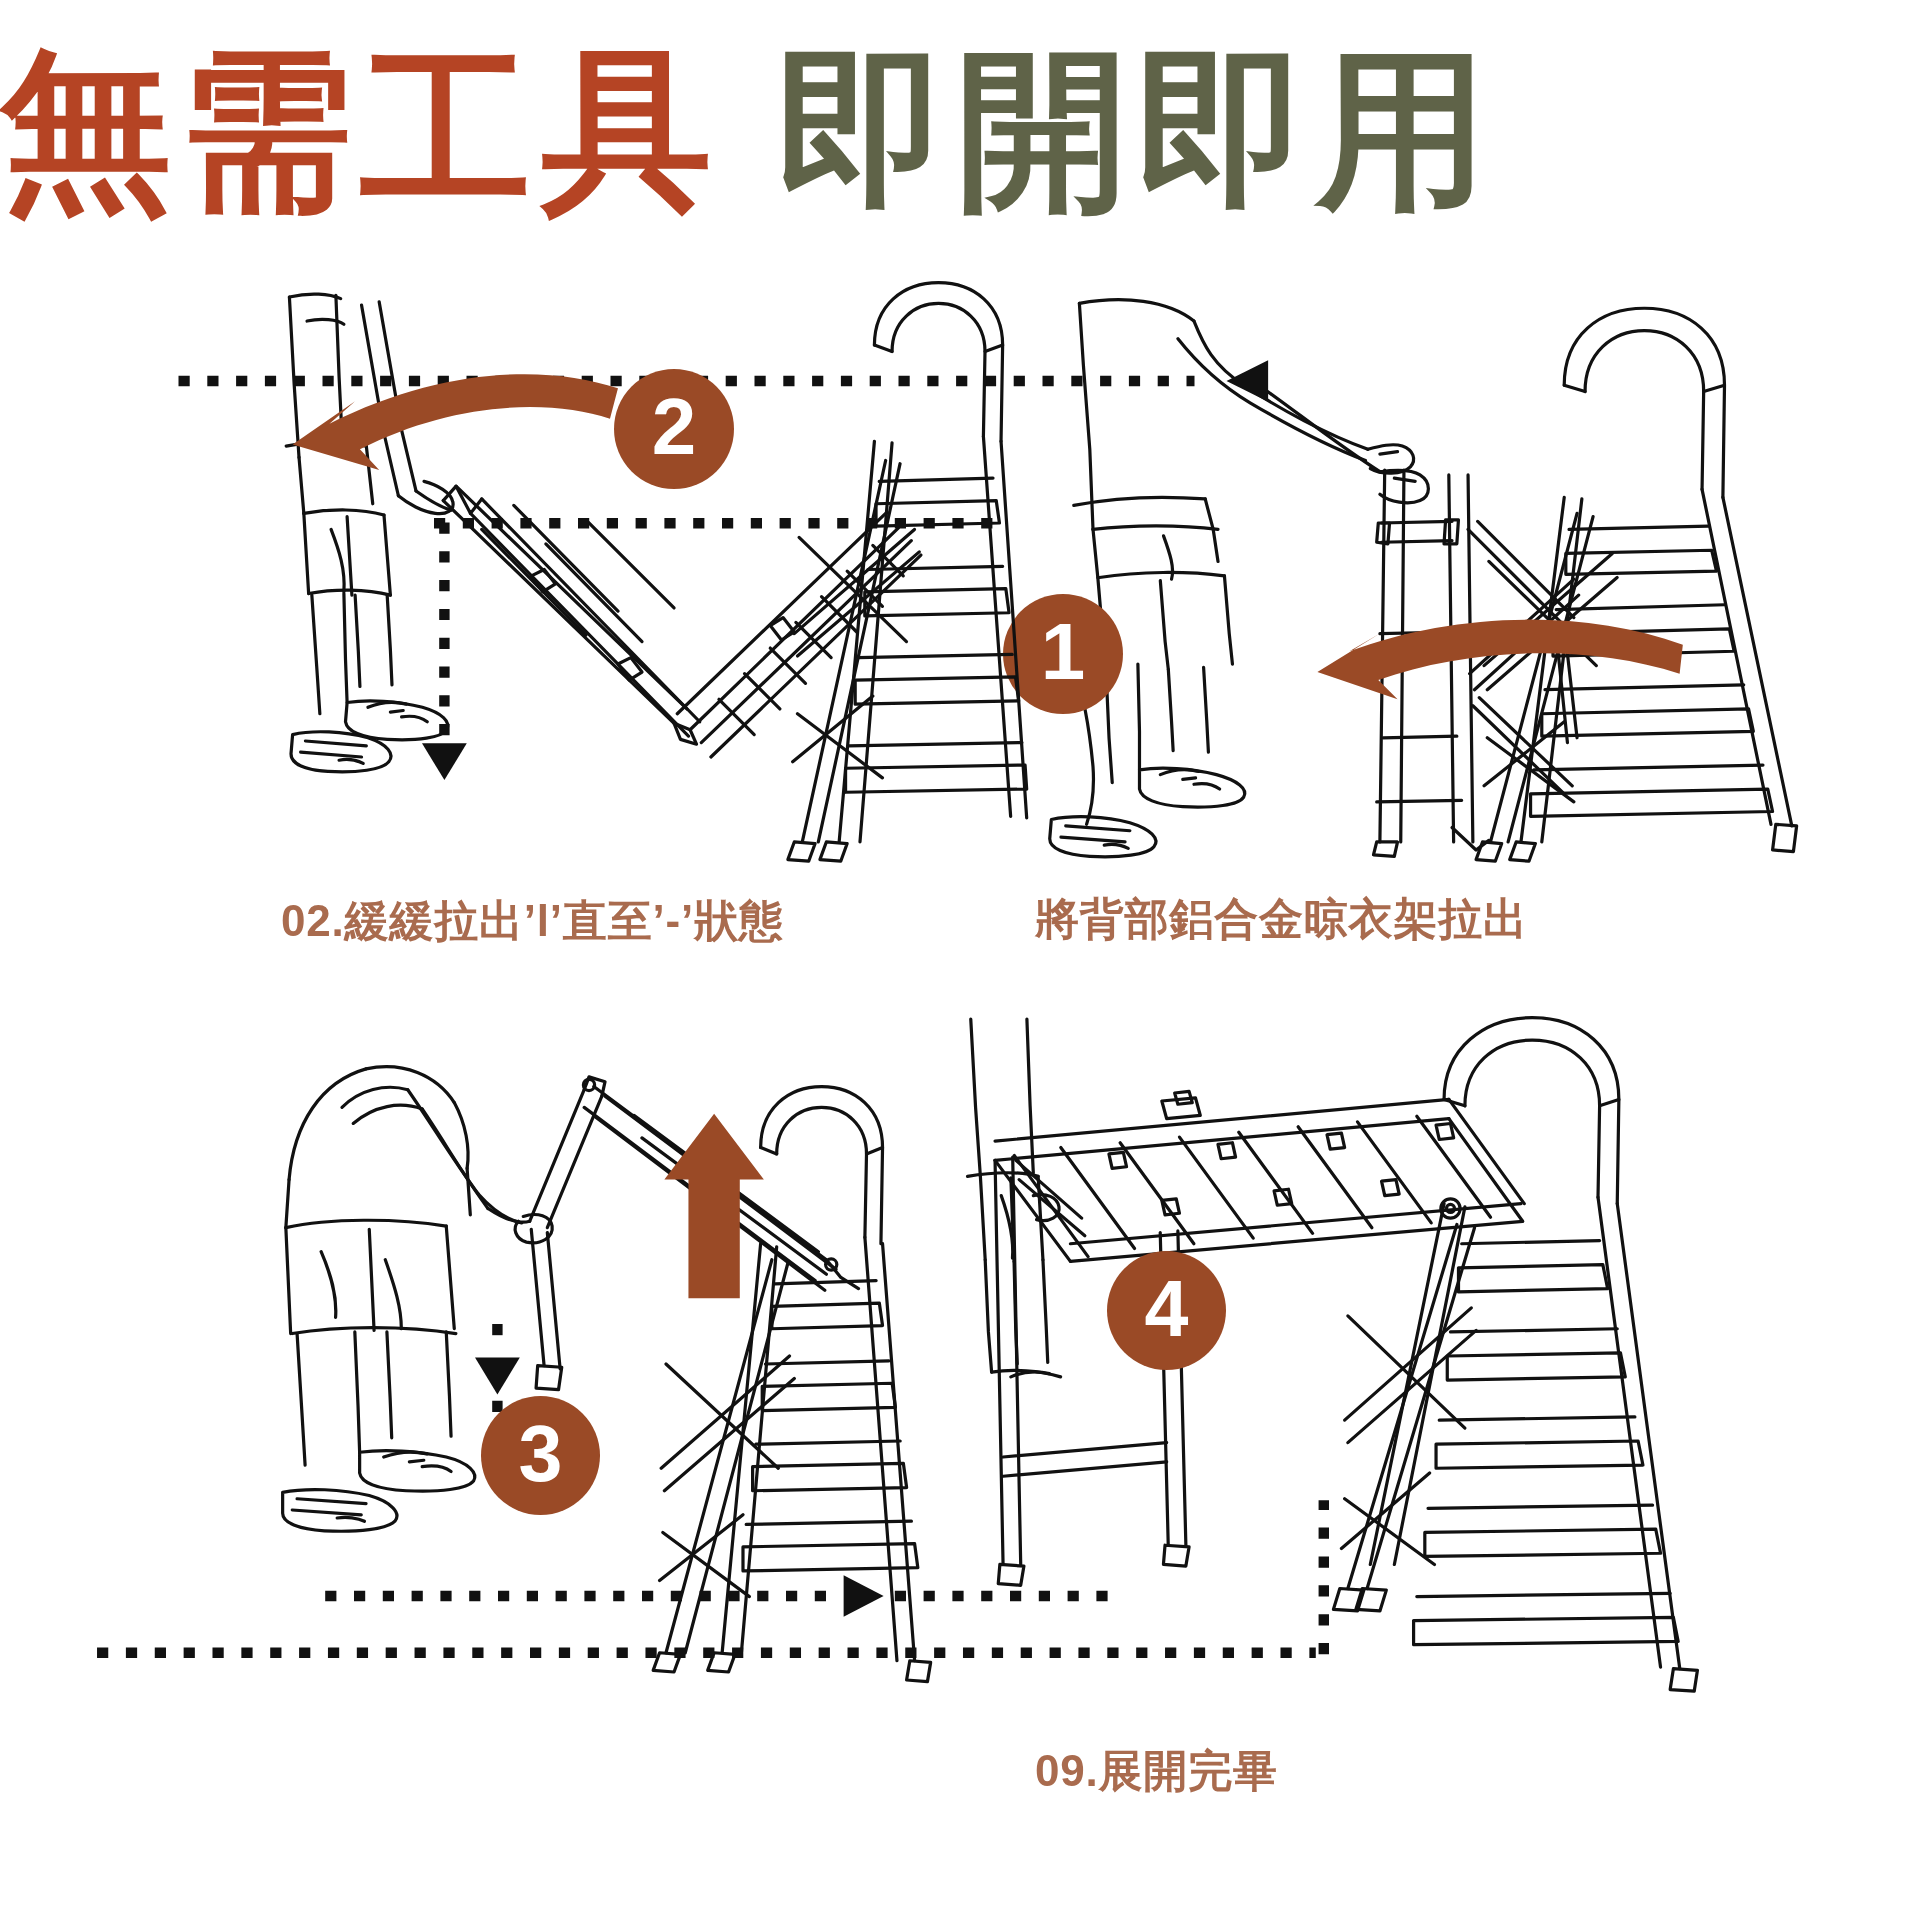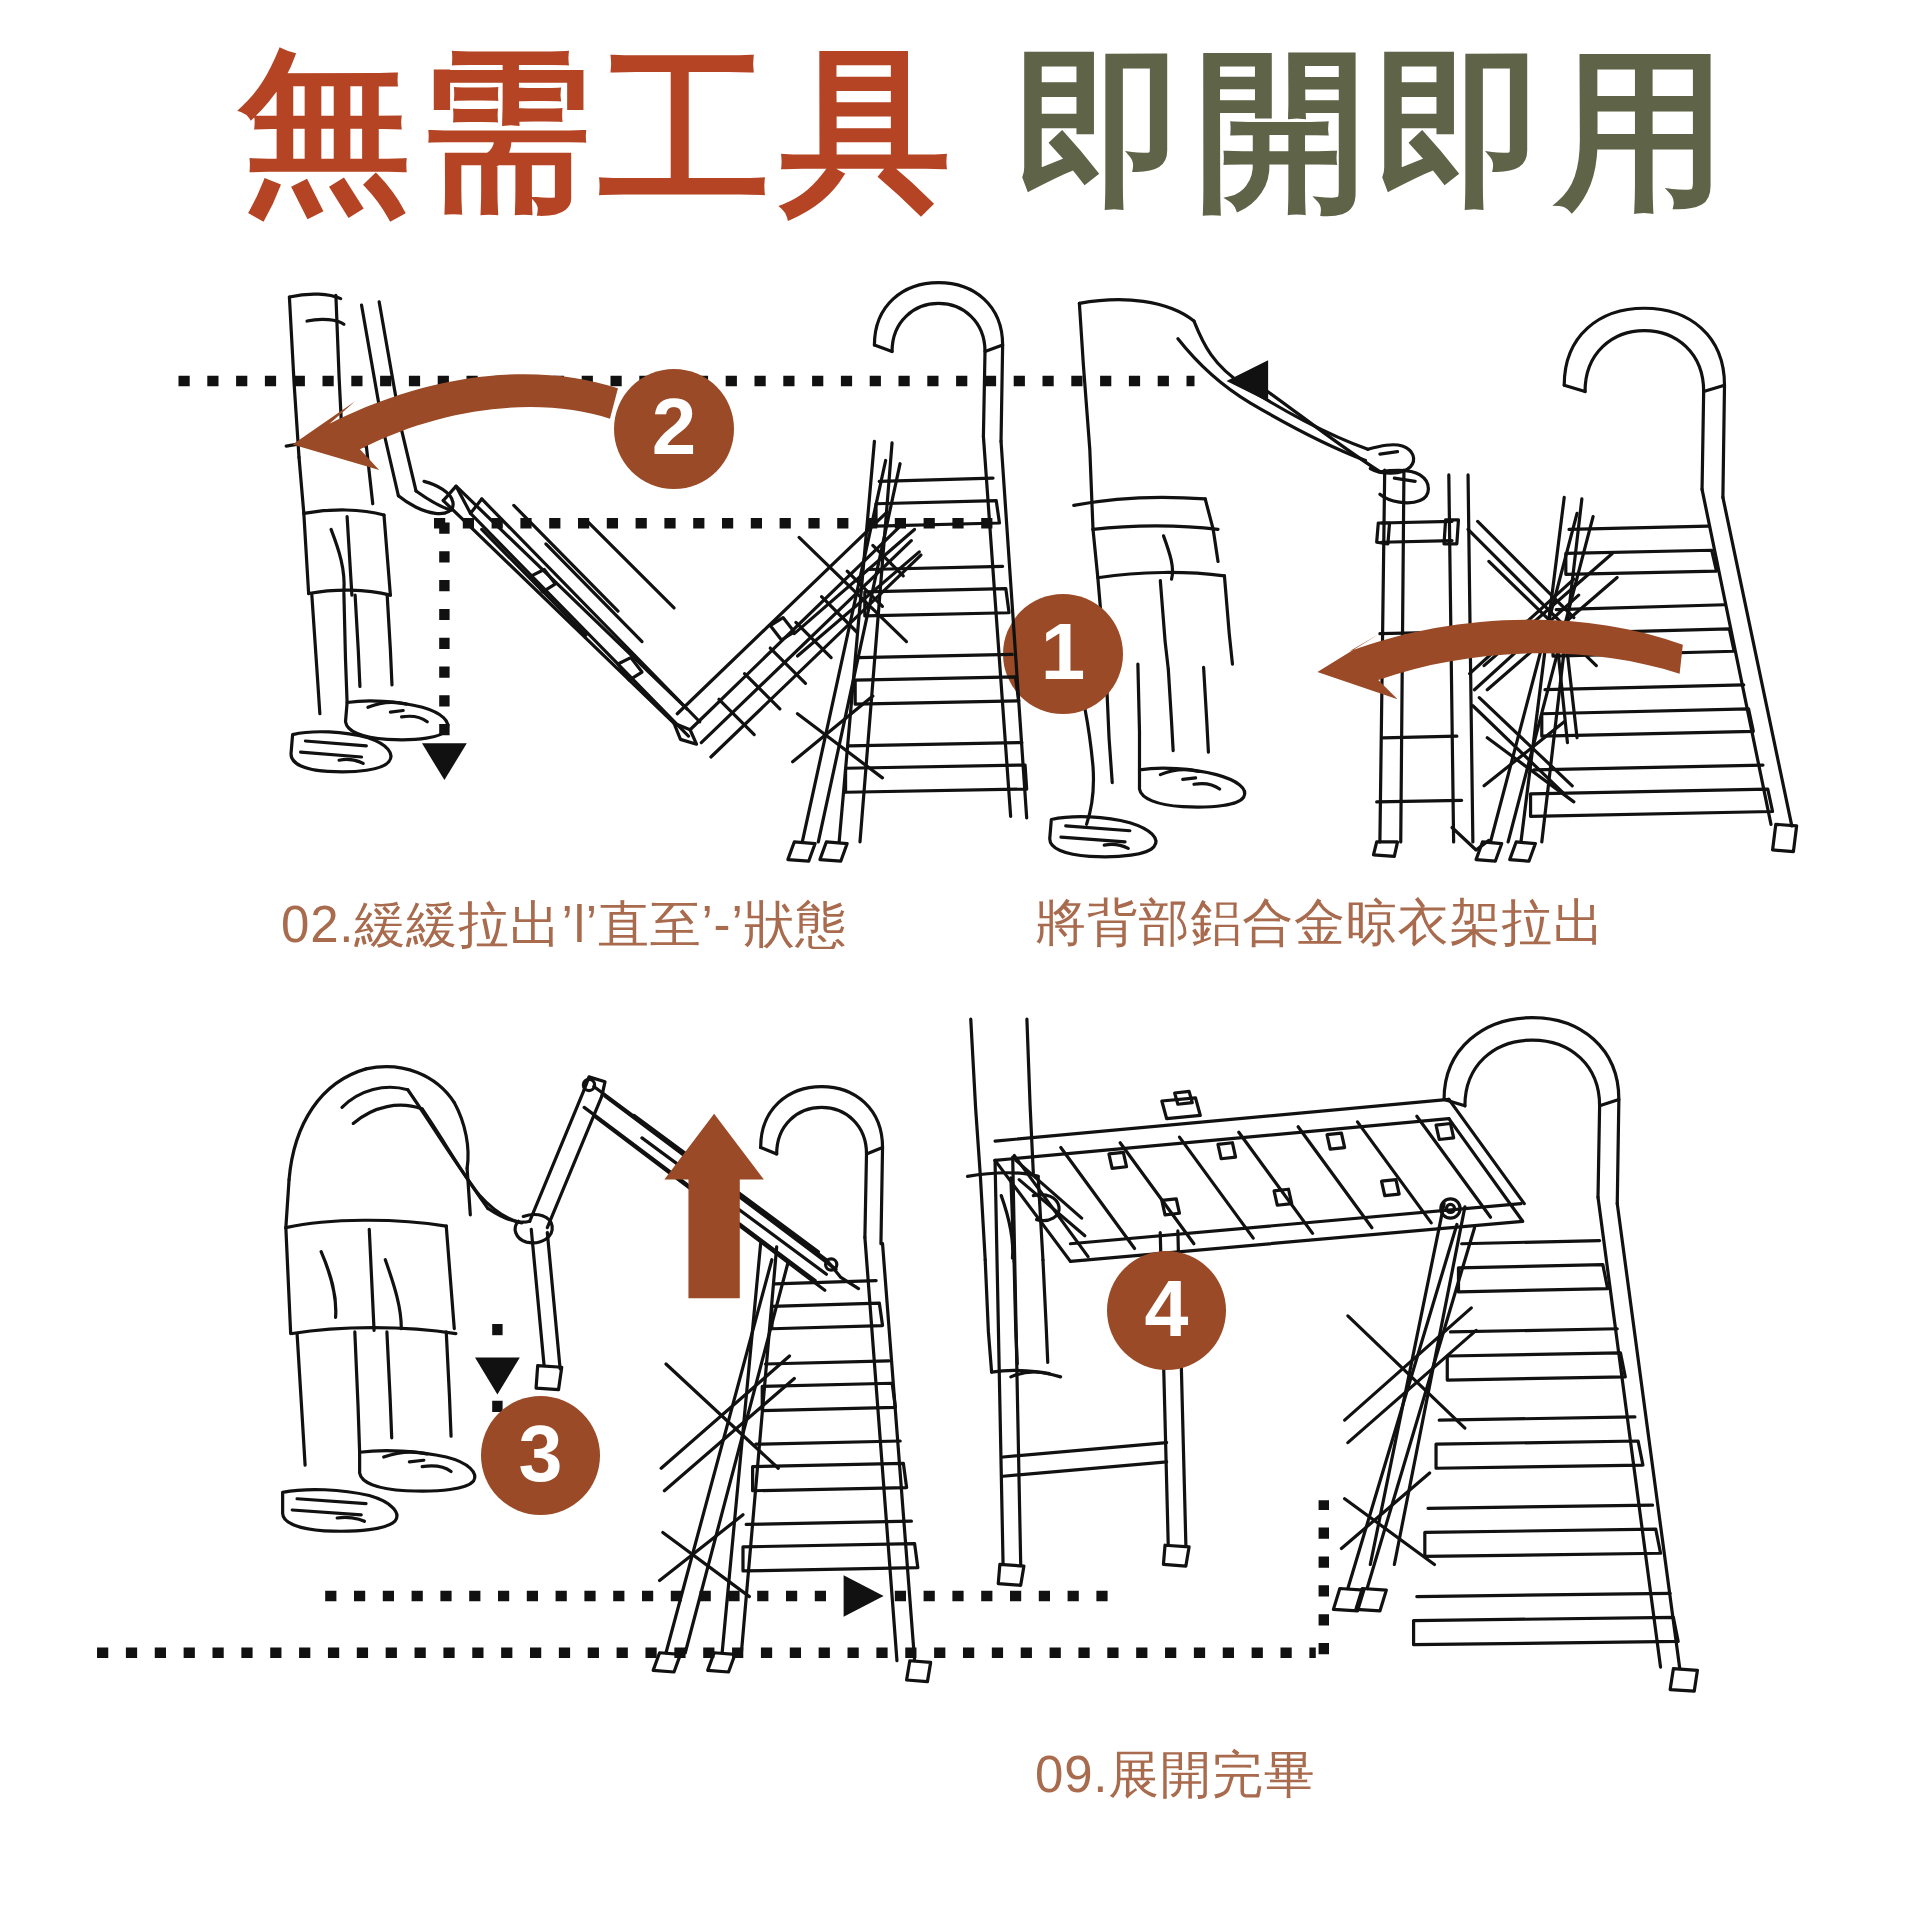--- a/index.html
+++ b/index.html
@@ -6,21 +6,21 @@
   body{
     width:1925px;height:1925px;background:#ffffff;
     font-family:"Liberation Sans","DejaVu Sans",sans-serif;
     overflow:hidden;position:relative;
   }
   .stage{position:absolute;left:0;top:0;width:1925px;height:1925px;}
 
   
   .title{
     position:absolute;left:0;top:44px;width:1735px;
-    text-align:right;white-space:nowrap;
+    text-align:left;white-space:nowrap;
     font-size:172px;line-height:1.0;font-weight:bold;
     letter-spacing:8px;
   }
   .title .t-a{color:#B54424;}
   .title .t-gap{display:inline-block;width:56px;}
   .title .t-b{color:#5F6348;}
 
   
   .panel{position:absolute;}
   .p1{left:1003px;top:289px;width:866px;height:577px;}
@@ -39,22 +39,22 @@
     font-size:77px;font-weight:bold;line-height:1;
     padding-bottom:4.8px;box-sizing:border-box;
   }
   .b1{left:1003px;top:594px;width:120px;height:120px;font-size:80px;}
   .b2{left:614px;top:369px;width:120px;height:120px;font-size:80px;}
   .b3{left:481px;top:1396px;width:119px;height:119px;font-size:79px;}
   .b4{left:1107px;top:1251px;width:119px;height:119px;font-size:79px;}
 
   
   .cap{
-    position:absolute;color:#A96B4E;font-weight:normal;
-    font-size:51px;line-height:1.30;white-space:nowrap;
+    position:absolute;color:#A96B4E;font-weight:bold;
+    font-size:44px;line-height:1.30;white-space:nowrap;
     letter-spacing:0.8px;
   }
   .cap .ln{display:block;}
   .c1{left:1035px;top:890px;}
   .c2{left:281px;top:892px;}
   .c3{left:281px;top:1742px;}
   .c4{left:1035px;top:1742px;}
 </style>
 </head>
 <body>

